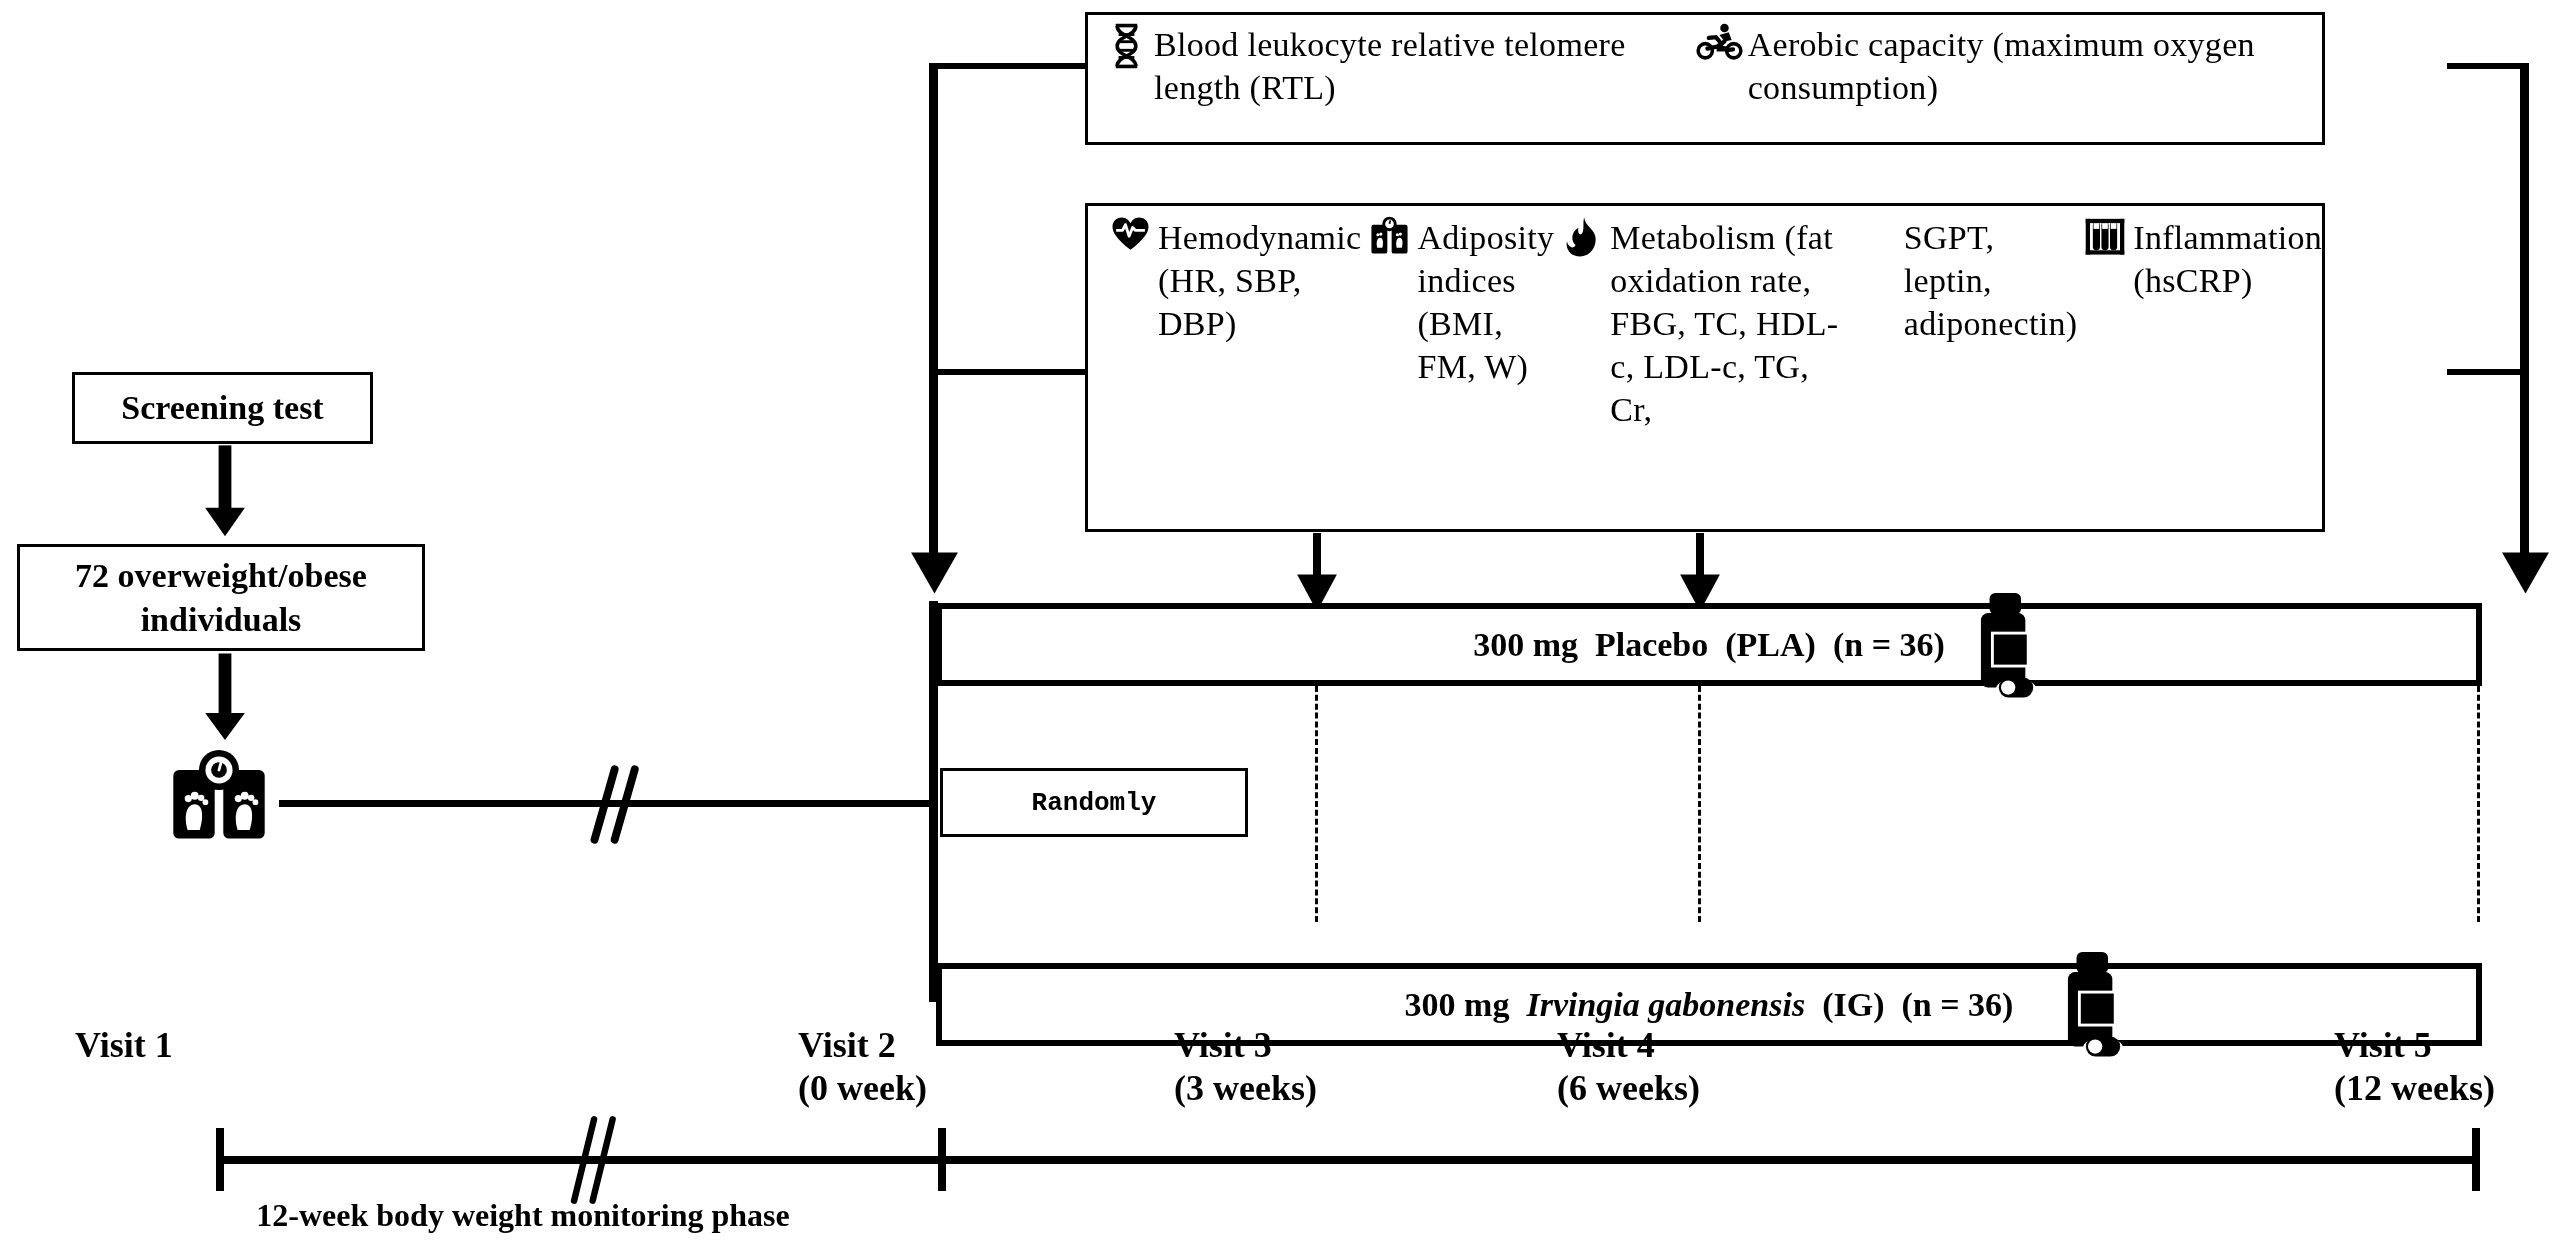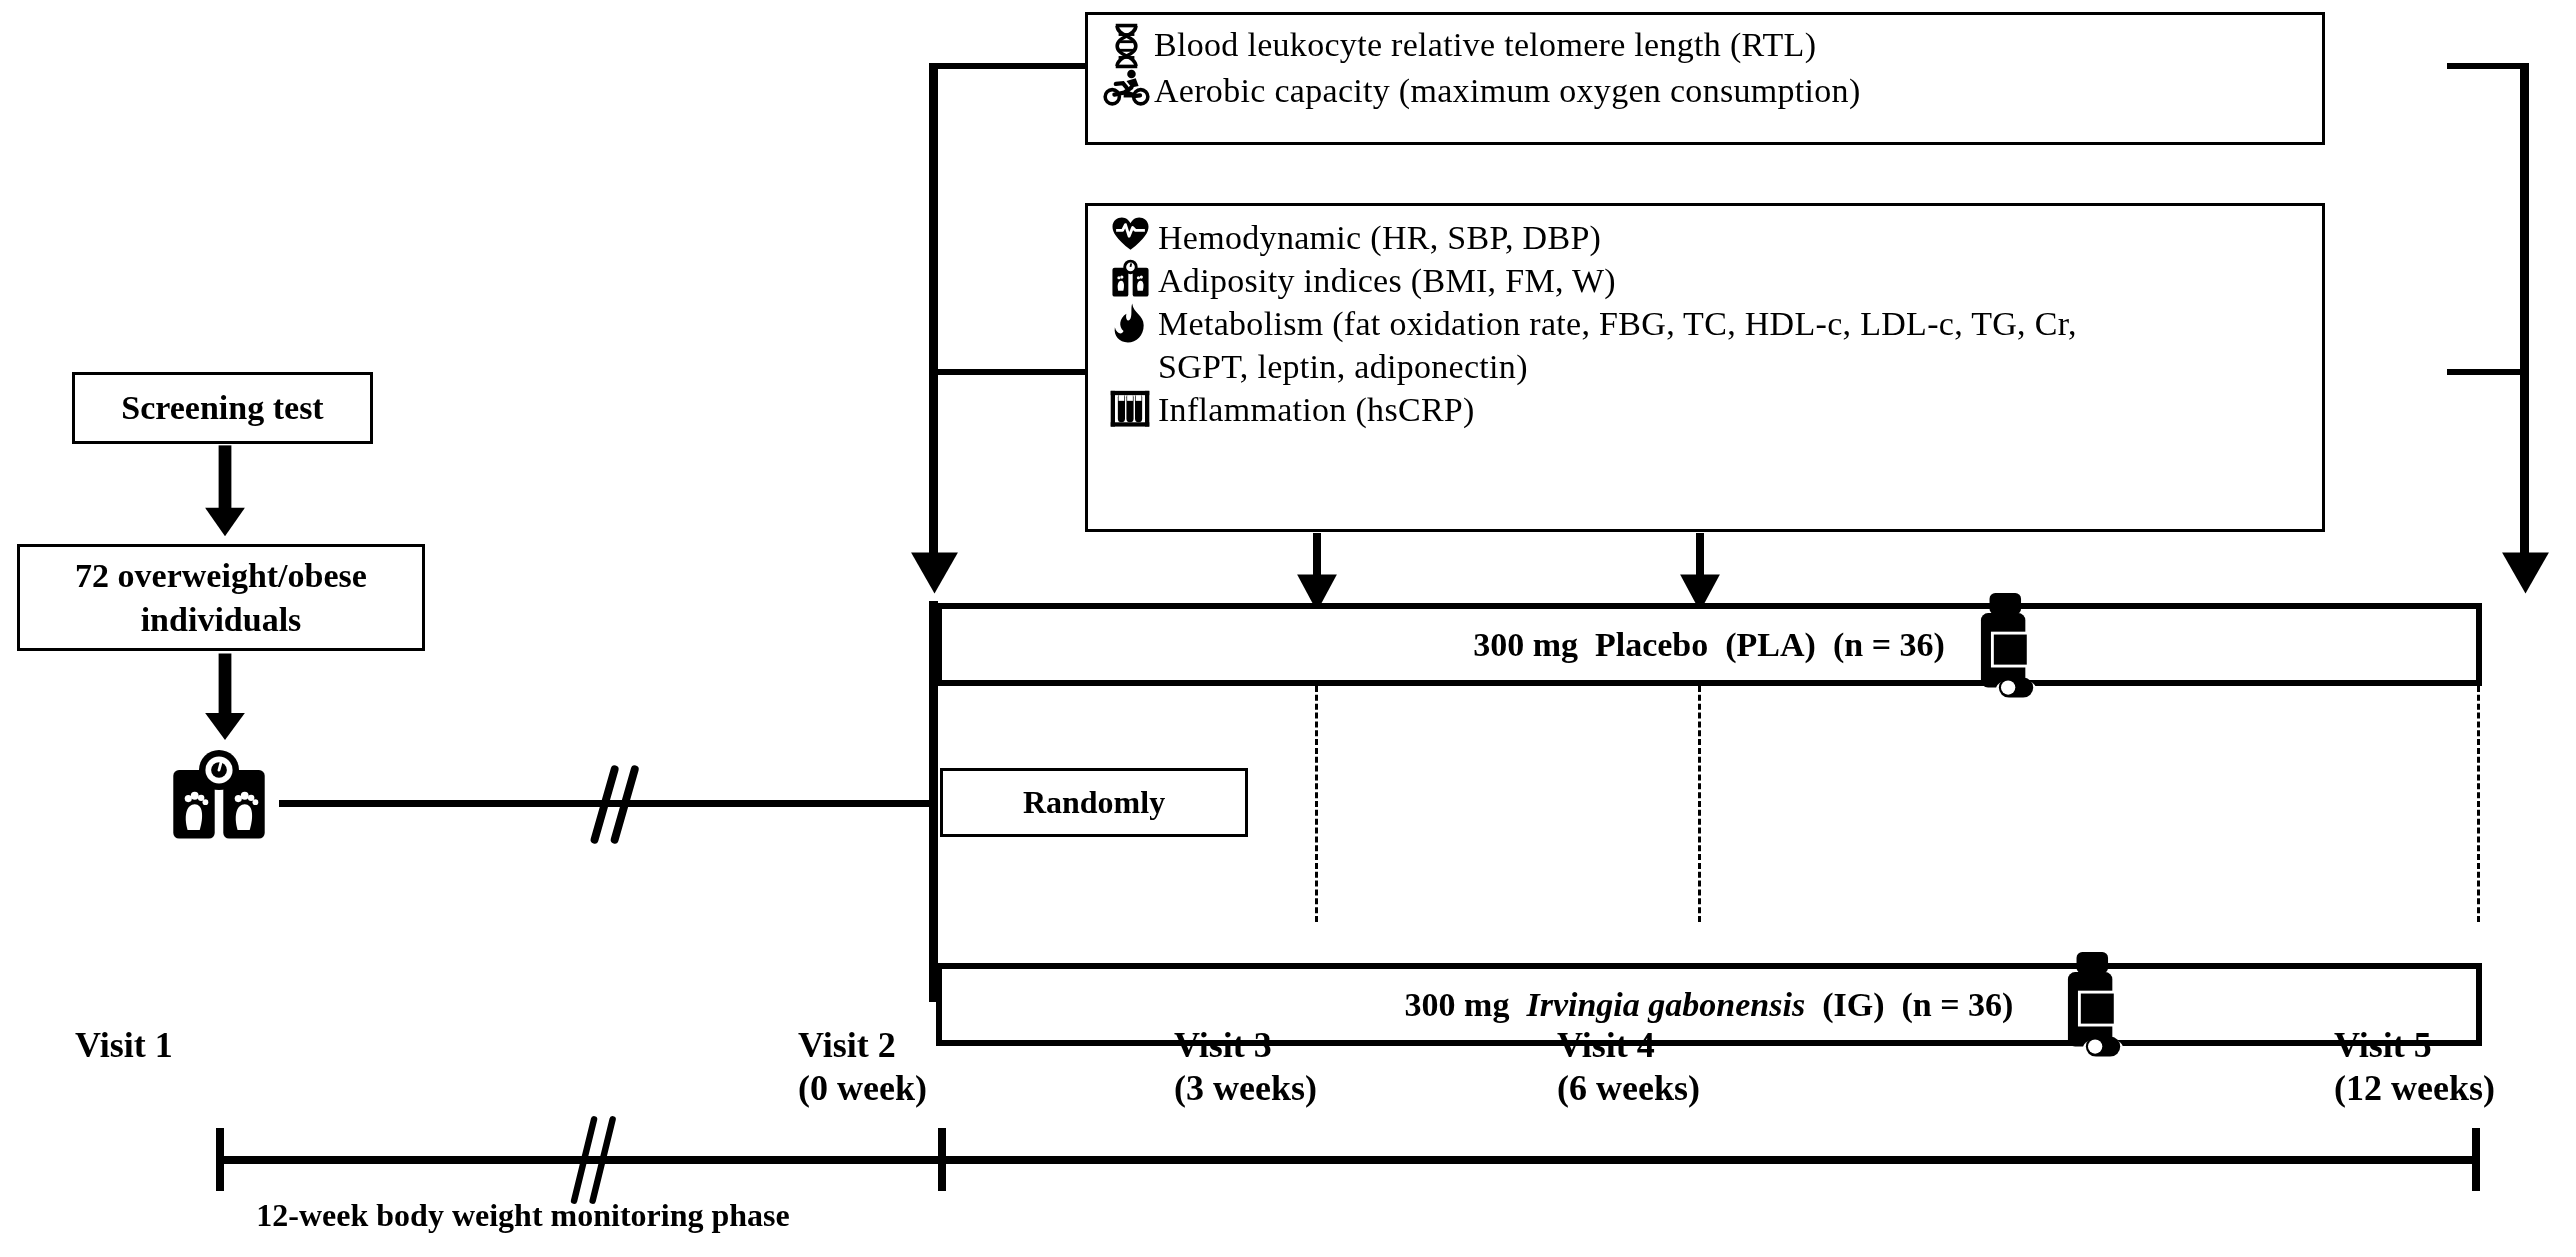--- a/index.html
+++ b/index.html
@@ -4,21 +4,21 @@
 <style>
   html,body{margin:0;padding:0;background:#ffffff;}
   body{font-family:"Liberation Serif","DejaVu Serif",serif;color:#000;}
   #stage{position:relative;width:2576px;height:1257px;background:#fff;overflow:hidden;}
 
   .box{position:absolute;border:3.6px solid #000;background:#fff;box-sizing:border-box;}
   .hbar{position:absolute;background:#000;}
   .vbar{position:absolute;background:#000;}
   .dash{position:absolute;border-left:3.6px dashed #000;}
 
-  .meas-list{position:absolute;display:flex;flex-direction:column;}
+  .meas-list{position:absolute;display:flex;flex-direction:row;}
   .meas-row{display:flex;align-items:flex-start;}
   .meas-ico{width:56px;min-width:56px;display:flex;align-items:center;justify-content:center;}
   .meas-txt{font-size:34px;line-height:43px;letter-spacing:0.3px;}
 
   .boxlabel{position:absolute;display:flex;align-items:center;justify-content:center;
             font-weight:bold;text-align:center;box-sizing:border-box;}
 
   .barlabel{position:absolute;width:100%;text-align:center;font-weight:bold;font-size:34px;
             top:50%;transform:translateY(-50%);}
 
@@ -247,21 +247,21 @@
         <rect x="33" y="118" width="48" height="28" rx="14" fill="#000"></rect>
         <rect x="36" y="122" width="20" height="20" rx="10" fill="#fff"></rect>
       </svg>
     </div>
   </div>
 
   <div class="dash" style="left:1315px; top:686px; height:236px;"></div>
   <div class="dash" style="left:1698px; top:686px; height:236px;"></div>
   <div class="dash" style="left:2477px; top:686px; height:236px;"></div>
 
-  <div class="box boxlabel" style="left:940px; top:768px; width:308px; height:69px; font-size:32px;">
+  <div class="box boxlabel" style="left:940px; top:768px; width:308px; height:69px; font-size:26px;font-family:Liberation Mono, monospace;">
     <span>Randomly</span>
   </div>
 
   <div class="box" style="left:936px; top:919px; width:1546px; height:83px; border-width:6.4px;margin-top:44px;">
     <div class="barlabel">
       <span>300 mg</span>
       <span>&nbsp;</span><span class="ital">Irvingia gabonensis</span>
       <span>&nbsp;</span><span>(IG)</span>
       <span>&nbsp;</span><span>(n = 36)</span>
     </div>

